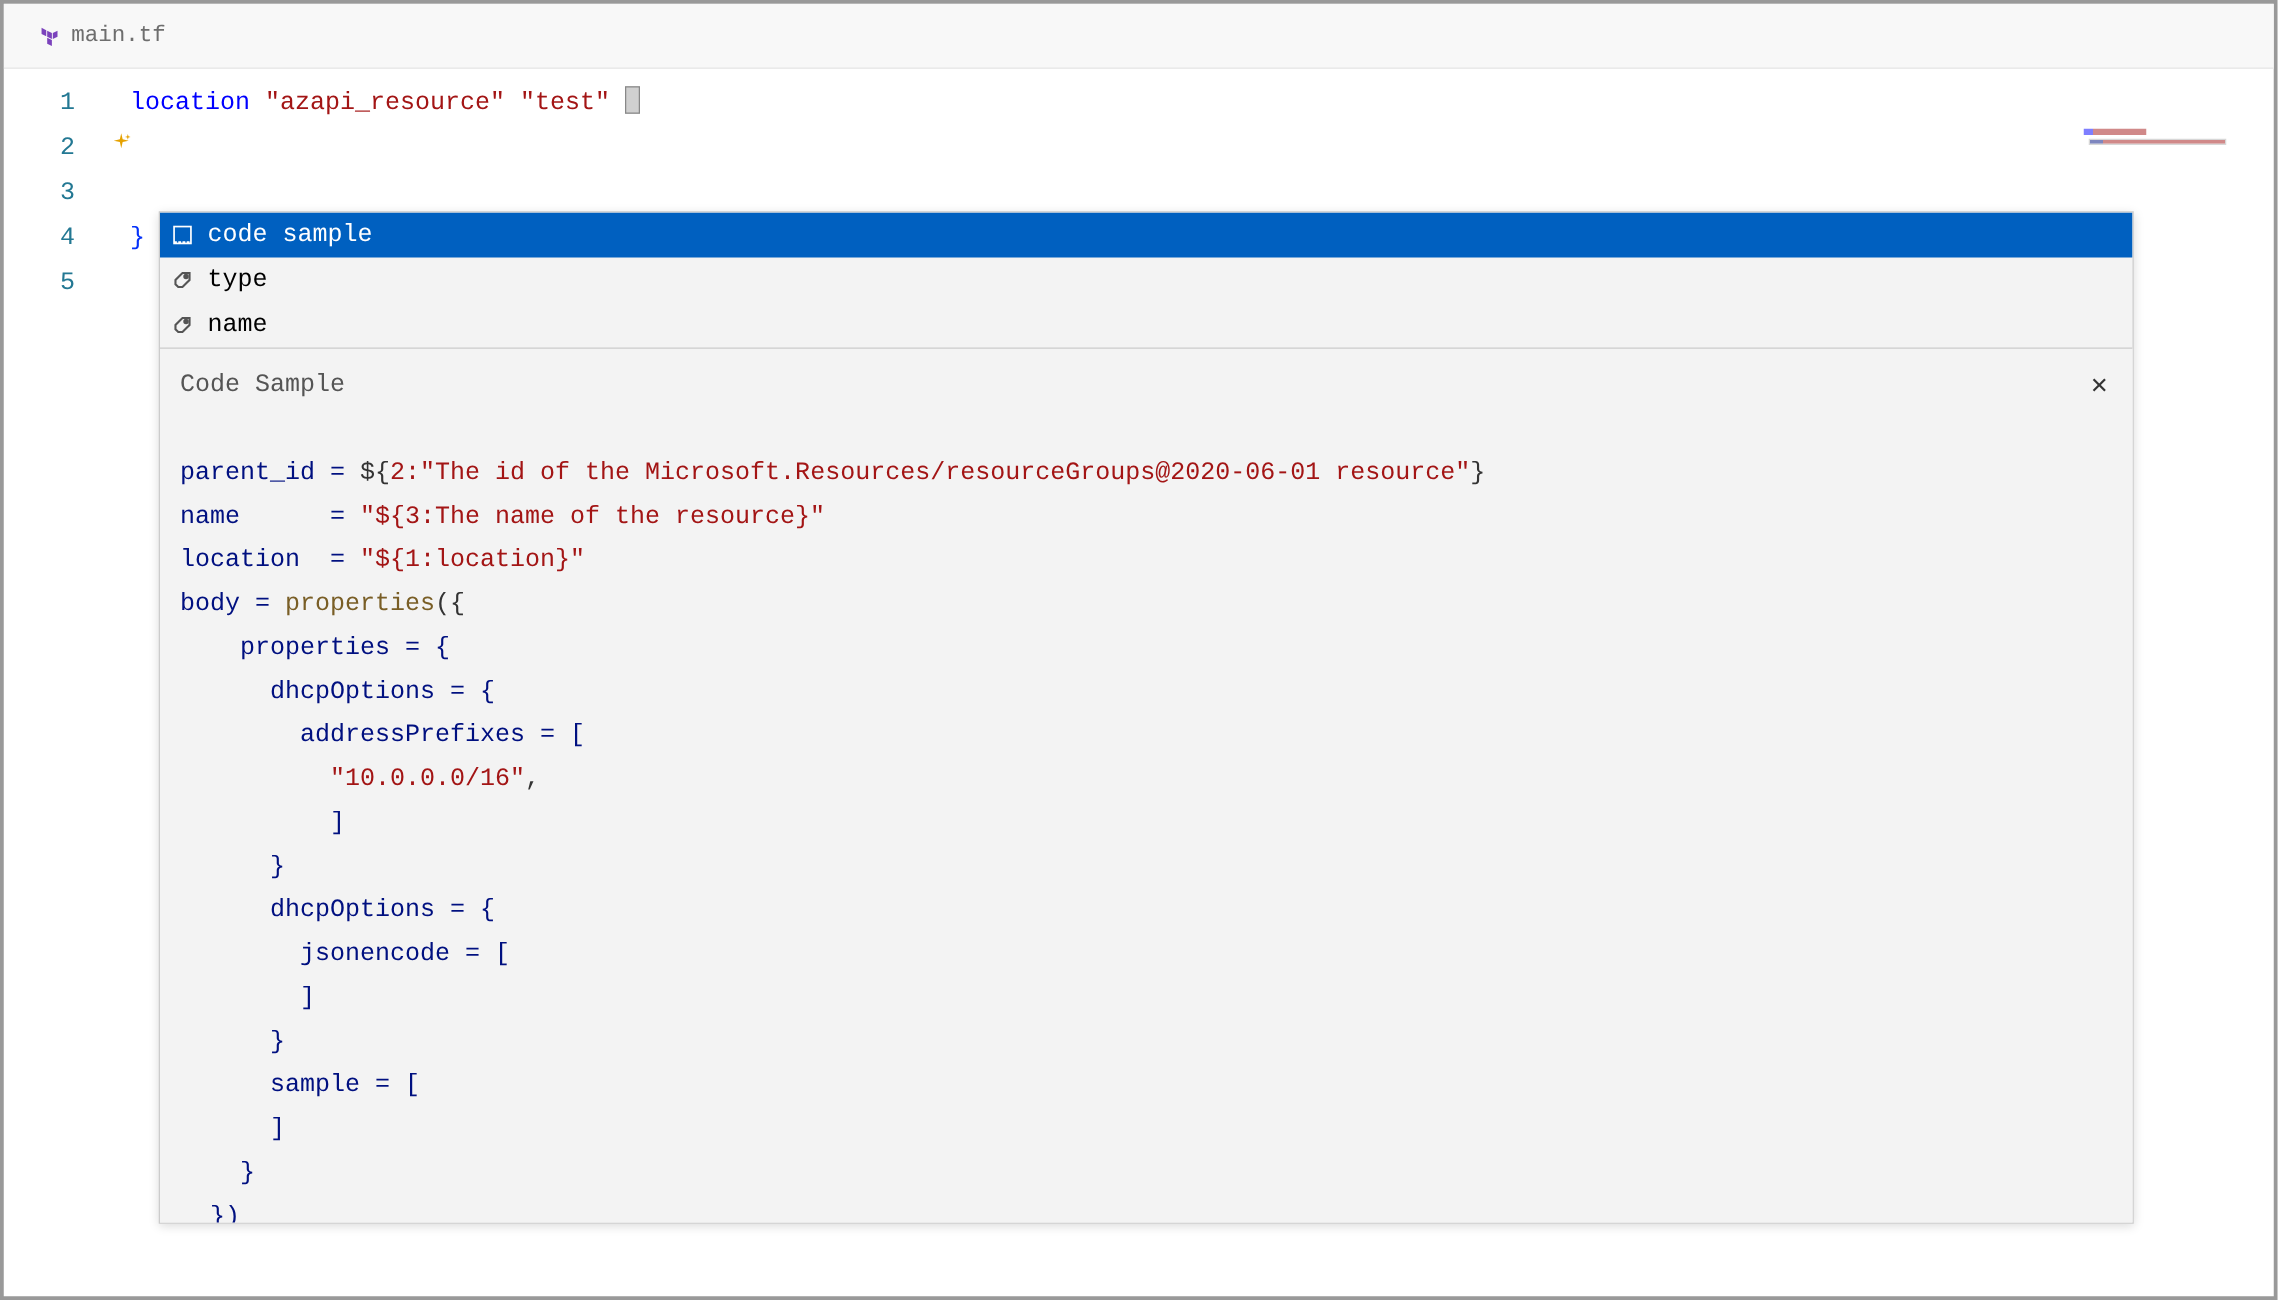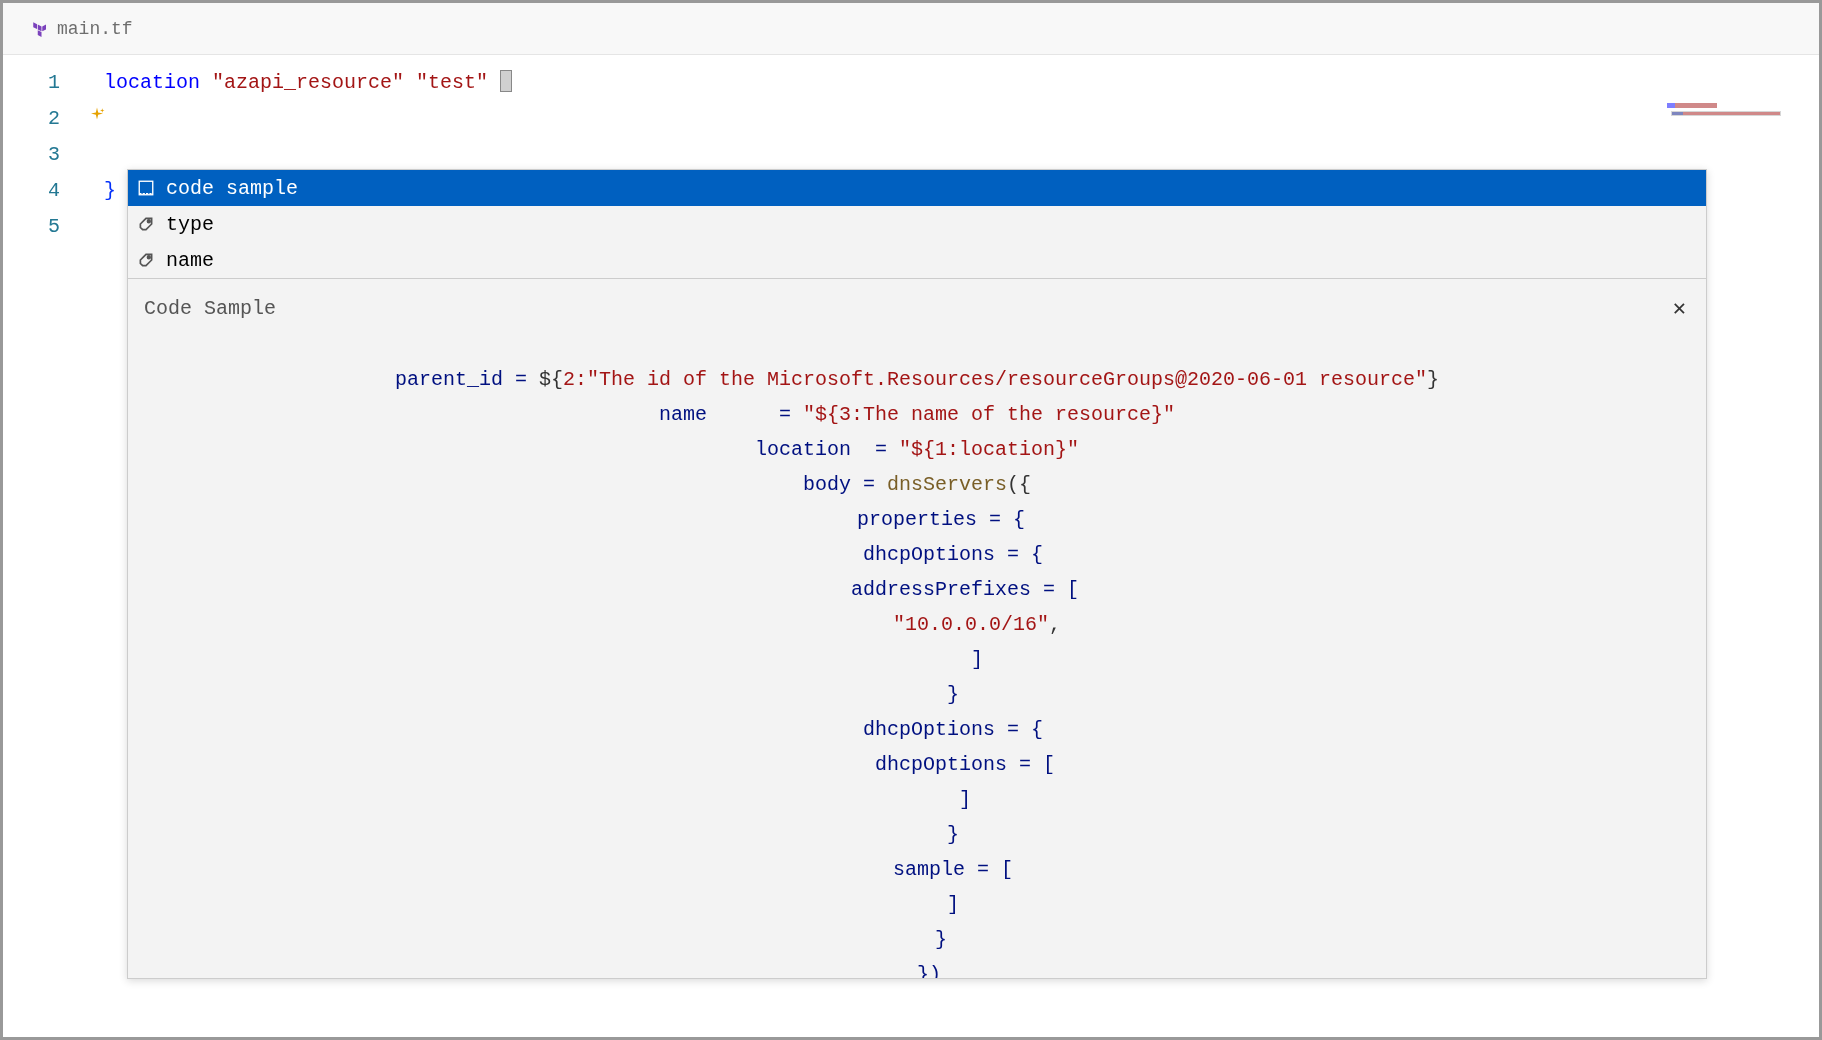--- a/index.html
+++ b/index.html
@@ -102,21 +102,20 @@
     }
     .suggest-widget {
       position: absolute;
       left: 124px;
       top: 166px;
       width: 1580px;
       background: #f3f3f3;
       border: 1px solid #ccc;
       box-shadow: 0 2px 8px rgba(0,0,0,0.15);
       z-index: 10;
-      text-align: center;
     }
     .suggest-list {
       max-height: 110px;
       overflow: hidden;
     }
     .suggest-item {
       display: flex;
       align-items: center;
       height: 36px;
       padding: 0 8px;
@@ -273,29 +272,29 @@
   </div>
 
   <div class="suggest-details">
     <div class="details-header">
       <span>Code Sample</span>
       <span class="details-close">✕</span>
     </div>
     <div class="details-body"><span>parent_id = </span><span class="plain">${</span><span class="str">2:"The id of the Microsoft.Resources/resourceGroups@2020-06-01 resource"</span><span class="plain">}</span>
 <span>name      = </span><span class="str">"${3:The name of the resource}"</span>
 <span>location  = </span><span class="str">"${1:location}"</span>
-<span>body = </span><span class="fn">dnsServers</span><span class="plain">({</span>
+<span>body = </span><span class="fn">properties</span><span class="plain">({</span>
 <span>    properties = {</span>
 <span>      dhcpOptions = {</span>
 <span>        addressPrefixes = [</span>
 <span>          </span><span class="str">"10.0.0.0/16"</span><span class="plain">,</span>
 <span>          ]</span>
 <span>      }</span>
 <span>      dhcpOptions = {</span>
-<span>        dhcpOptions = [</span>
+<span>        jsonencode = [</span>
 <span>        ]</span>
 <span>      }</span>
 <span>      sample = [</span>
 <span>      ]</span>
 <span>    }</span>
 <span>  })</span></div>
   </div>
 </div>
 
 </body></html>

